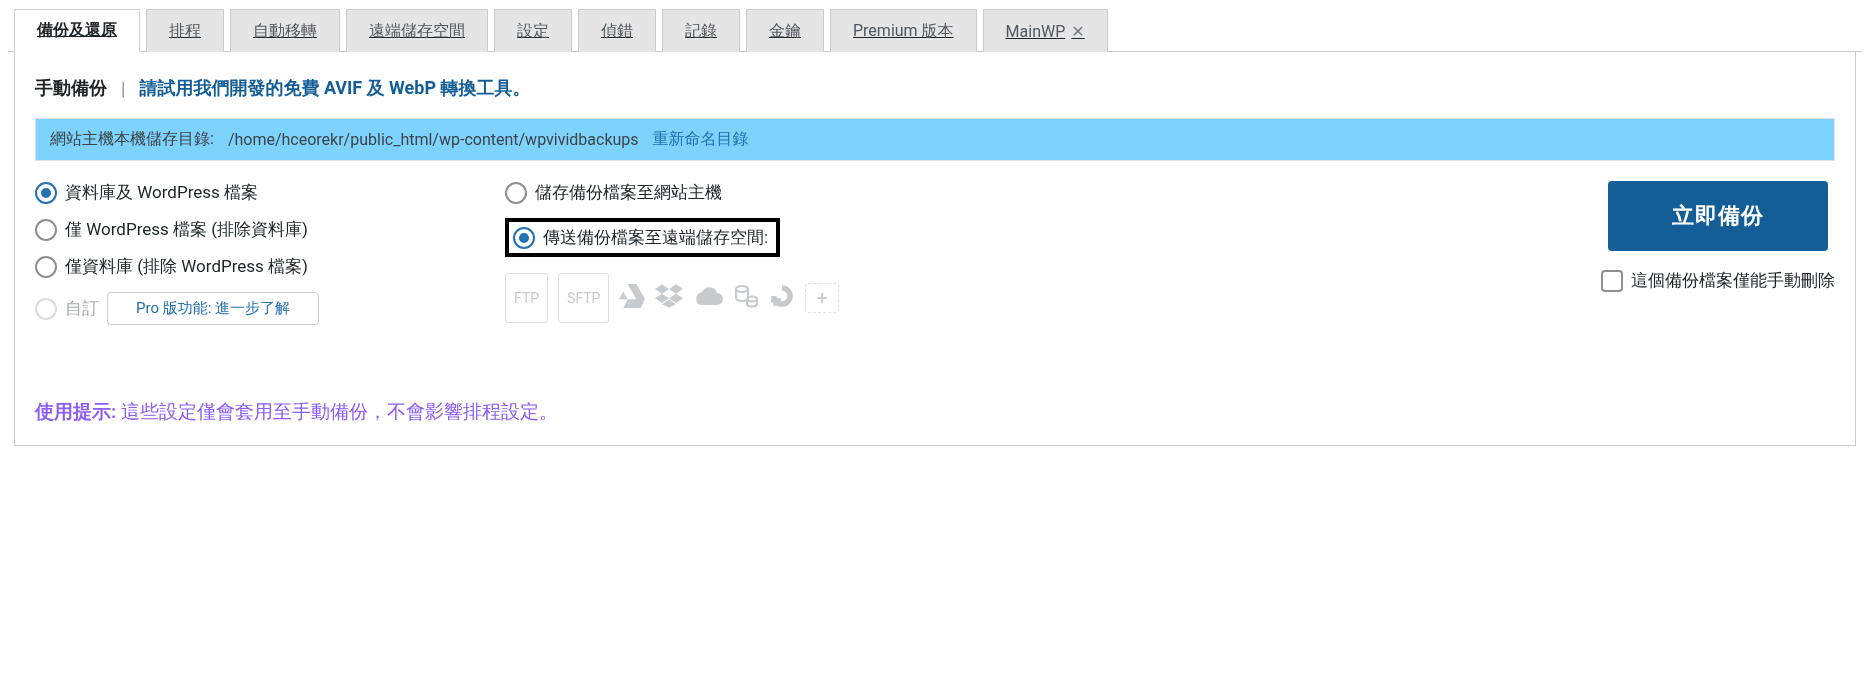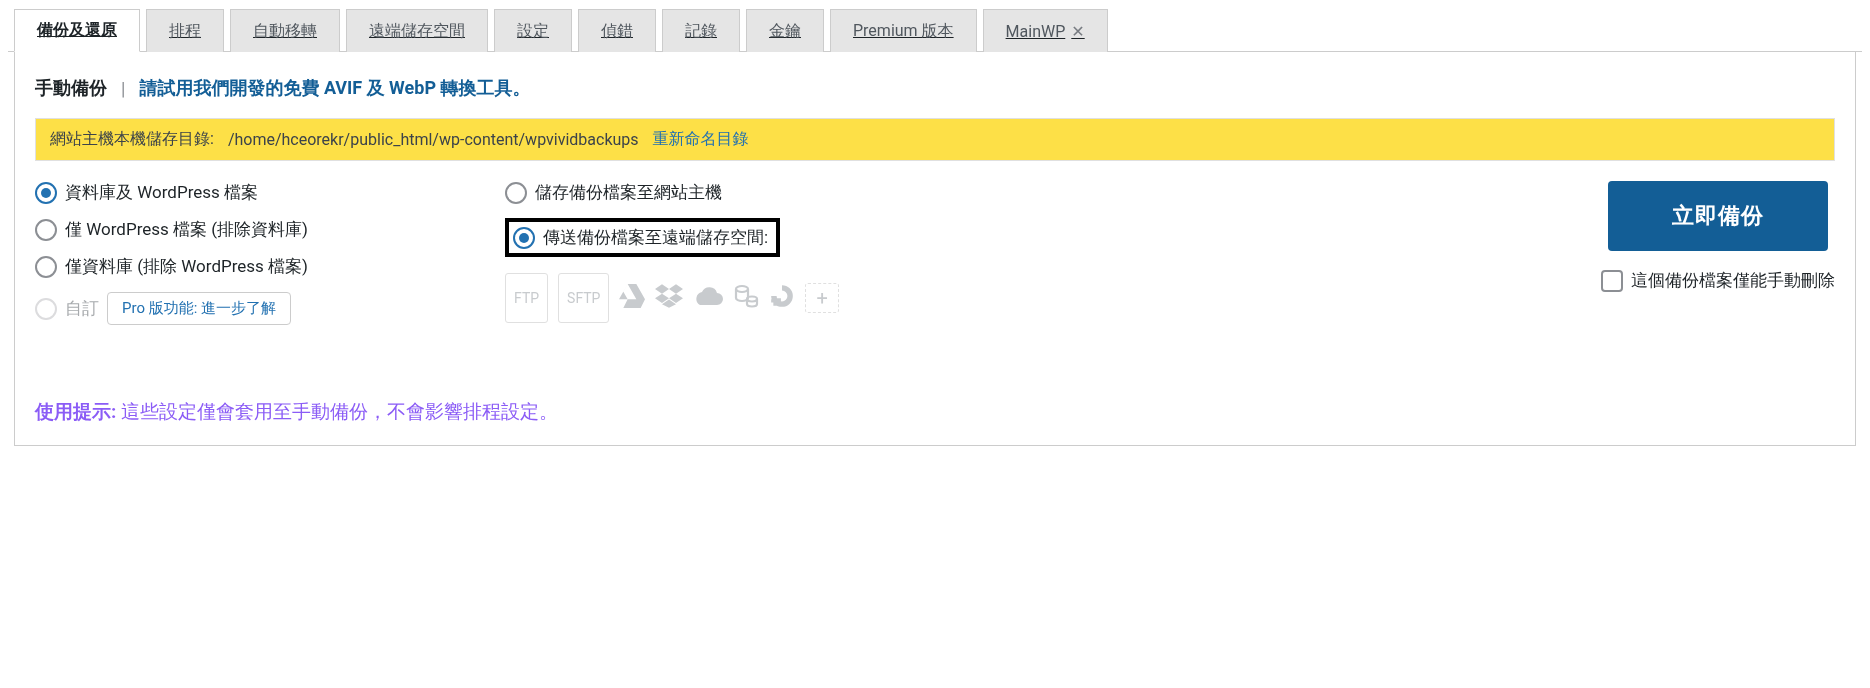--- a/index.html
+++ b/index.html
@@ -10,42 +10,42 @@
   .tab.active { background: #fff; font-weight: 700; color: #1d2327; border-bottom: 1px solid #fff; }
   .tab .close { font-weight: 400; color: #787c82; }
 
   .panel { border: 1px solid #ccc; border-top: none; padding: 24px 20px 20px; margin: 0 6px; }
 
   .heading-row { display: flex; align-items: center; gap: 14px; margin-bottom: 18px; font-size: 18px; }
   .heading-row .title { font-weight: 700; }
   .heading-row .divider { color: #8c8f94; }
   .heading-row .link { color: #135e96; font-weight: 700; }
 
-  .path-bar { background: #fde047; border: 1px solid #e0e0e0; padding: 10px 14px; font-size: 16px; display: flex; align-items: center; gap: 14px; margin-bottom: 20px; }
+  .path-bar { background: #7dd3fc; border: 1px solid #e0e0e0; padding: 10px 14px; font-size: 16px; display: flex; align-items: center; gap: 14px; margin-bottom: 20px; }
   .path-bar .label { color: #3c434a; }
   .path-bar .path { color: #3c434a; }
   .path-bar .rename { color: #2271b1; }
 
   .columns { display: flex; gap: 40px; align-items: flex-start; }
 
   .col-left { flex: 0 0 auto; min-width: 430px; }
   .col-mid { flex: 0 0 auto; min-width: 440px; }
   .col-right { margin-left: auto; display: flex; flex-direction: column; align-items: center; gap: 18px; }
 
   .radio-item, .check-item { display: flex; align-items: center; gap: 8px; margin-bottom: 14px; font-size: 17px; cursor: pointer; }
   .radio-item.disabled { color: #a7aaad; cursor: default; }
 
   .radio { width: 22px; height: 22px; border: 2px solid #8c8f94; border-radius: 50%; flex-shrink: 0; position: relative; background: #fff; }
   .radio.checked { border-color: #2271b1; }
   .radio.checked::after { content: ""; position: absolute; inset: 4px; background: #2271b1; border-radius: 50%; }
   .radio.disabled { border-color: #dcdcde; }
 
   .checkbox { width: 22px; height: 22px; border: 2px solid #8c8f94; border-radius: 4px; flex-shrink: 0; background: #fff; }
 
-  .pro-link { border: 1px solid #ccc; border-radius: 4px; padding: 6px 14px; color: #2271b1; font-size: 15px; }
+  .pro-link { border: 1px solid #ccc; border-radius: 4px; padding: 6px 28px; color: #2271b1; font-size: 15px; }
 
   .highlight-box { border: 4px solid #000000; padding: 4px 8px 4px 4px; display: inline-flex; align-items: center; gap: 12px; }
 
   .storage-icons { display: flex; gap: 10px; margin-top: 16px; align-items: center; }
   .storage-icons .chip { color: #c8cbce; font-size: 14px; font-weight: 400; border: 1px solid #e0e0e0; border-radius: 3px; padding: 16px 8px; }
   .storage-icons .chip.add { border-style: dashed; padding: 2px 10px; font-size: 20px; font-weight: 400; }
   .storage-icons .icon-shape { color: #c8cbce; font-size: 26px; line-height: 1; }
 
   .backup-btn { background: #135e96; color: #fff; border: none; padding: 20px 64px; font-size: 22px; font-weight: 600; border-radius: 4px; cursor: pointer; letter-spacing: 1px; }
 

